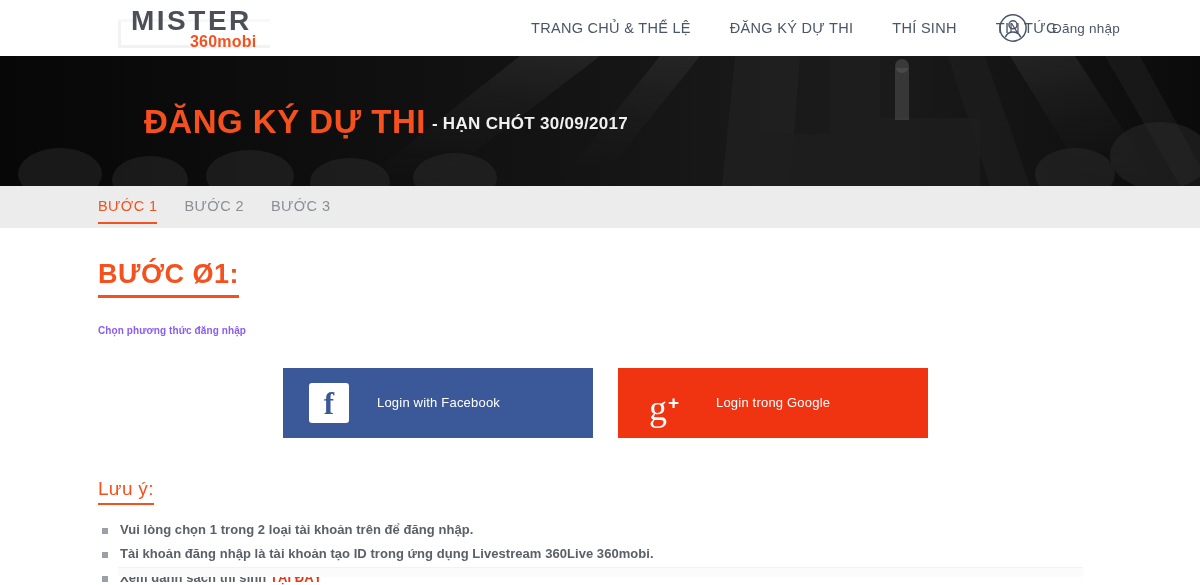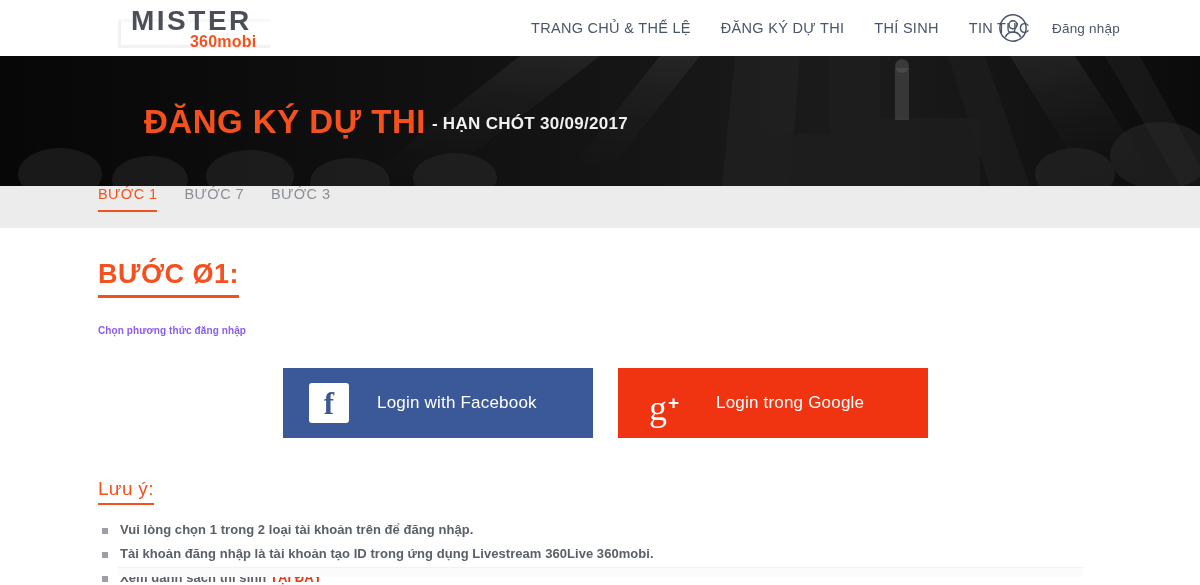--- a/index.html
+++ b/index.html
@@ -61,21 +61,21 @@
     margin-left: 9px;
   }
 
   .main-nav {
     position: absolute;
     left: 518px;
     top: 0px;
     height: 56px;
     display: flex;
     align-items: center;
-    gap: 4px;
+    gap: 13px;
   }
   .nav-item {
     font-size: 14.5px;
     color: #4a5568;
     letter-spacing: 0.3px;
     white-space: nowrap;
     cursor: pointer;
     padding: 0 13px;
   }
 
@@ -131,21 +131,21 @@
     margin-left: 6px;
     margin-top: 5px;
   }
 
   
   .step-tabs {
     width: 1200px;
     height: 42px;
     background: #ececec;
     display: flex;
-    align-items: flex-start;
+    align-items: center;
     padding-left: 98px;
     gap: 27px;
   }
   .step-tab {
     position: relative;
     font-size: 14.5px;
     color: #8a8f96;
     letter-spacing: 0.4px;
     cursor: pointer;
     padding-bottom: 2px;
@@ -240,21 +240,21 @@
   }
   .gp-glyph sup {
     font-size: 19px;
     font-weight: 600;
     font-family: "Liberation Sans", sans-serif;
     vertical-align: 11px;
     margin-left: 1px;
   }
   .auth-label {
     color: #ffffff;
-    font-size: 17px;
+    font-size: 13px;
     letter-spacing: 0.2px;
     white-space: nowrap;
   }
 
   
   .notes-heading {
     display: inline-block;
     margin-top: 40px;
     font-size: 19px;
     font-weight: 400;
@@ -372,21 +372,21 @@
     <circle cx="902" cy="10" r="7" fill="#5a5a5a" opacity="0.5"></circle>
   </svg>
   <div class="hero-inner">
     <span class="hero-title">ĐĂNG KÝ DỰ THI</span>
     <span class="hero-deadline">- HẠN CHÓT 30/09/2017</span>
   </div>
 </section>
 
 <div class="step-tabs">
   <span class="step-tab active">BƯỚC 1</span>
-  <span class="step-tab">BƯỚC 7</span>
+  <span class="step-tab">BƯỚC 2</span>
   <span class="step-tab">BƯỚC 3</span>
 </div>
 
 <main class="content">
 
   <h1 class="step-heading">BƯỚC Ø1:</h1>
 
   <p class="step-subtitle">Chọn phương thức đăng nhập</p>
 
   <div class="auth-buttons">

